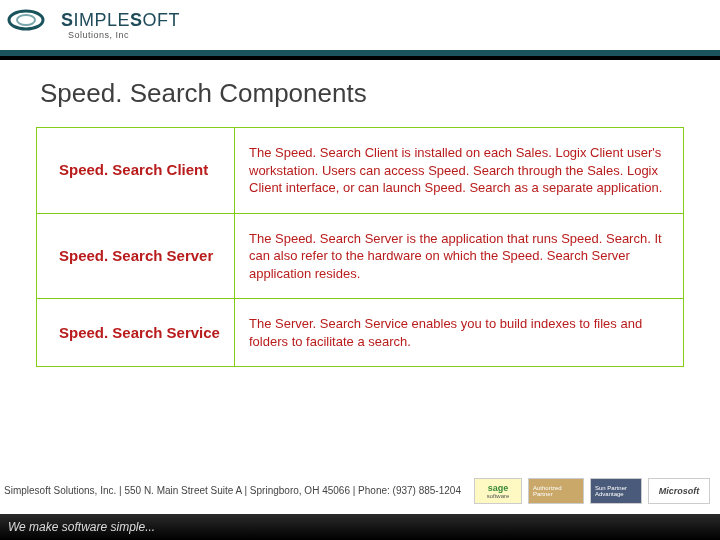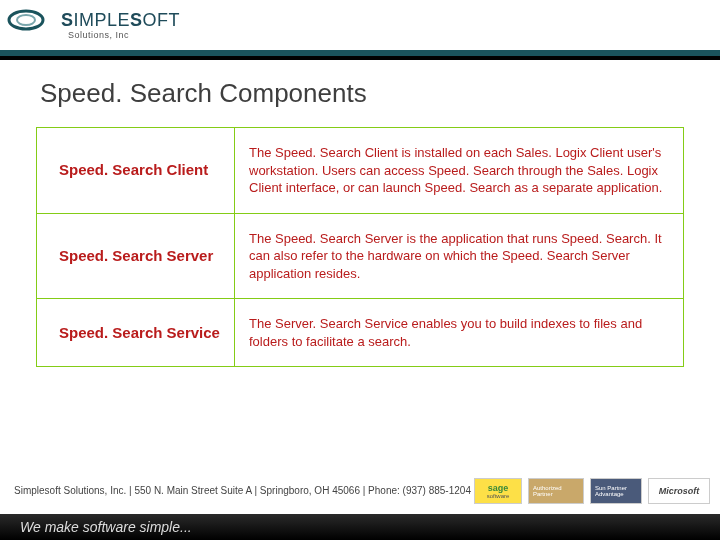--- a/index.html
+++ b/index.html
@@ -78,21 +78,21 @@
     color: #b91c1c;
   }
   table.comp td.name {
     width: 198px;
     font-weight: 700;
     font-size: 15px;
     padding-left: 22px;
   }
   .footer-addr {
     position: absolute;
-    left: 14px;
+    left: 4px;
     bottom: 44px;
     font-size: 10px;
     color: #444;
   }
   .partner-strip {
     position: absolute;
     right: 10px;
     bottom: 36px;
     display: flex;
     gap: 6px;
@@ -103,37 +103,37 @@
     border: 1px solid #ccc;
     background: #f4f4f4;
     font-size: 6px;
     display:flex;
     flex-direction: column;
     align-items:center;
     justify-content:center;
     padding: 2px 4px;
     color:#555;
   }
-  .badge.sage { width:48px; background:#fde047; }
+  .badge.sage { width:48px; background:#fef9c3; }
   .badge.sage .t { color:#3a8a3a; font-weight:700; font-size:9px; }
   .badge.tan { width:56px; background:#c9a86a; color:#fff; }
   .badge.sun { width:52px; background:#4a5a7a; color:#fff; }
   .badge.ms  { width:62px; background:#fff;justify-content:center; }
   .badge.ms .t { color:#444; font-weight:700; font-size:9px; font-style:italic;}
   .bottom-bar {
     position:absolute;
     left:0; right:0; bottom:0;
     height:26px;
     background: linear-gradient(#2a2a2a,#000);
     color:#dcdcdc;
-    font-size:14px;
+    font-size:12px;
     font-style:italic;
     display:flex;
     align-items:center;
-    padding-left:20px;
+    padding-left:8px;
   }
 </style>
 </head>
 <body>
 
 <div class="header">
   <div class="logo-wrap">
     <span class="logo-swirl">
       <svg viewBox="0 0 40 28">
         <ellipse cx="20" cy="14" rx="17" ry="9" fill="none" stroke="#1a535c" stroke-width="3"></ellipse>

